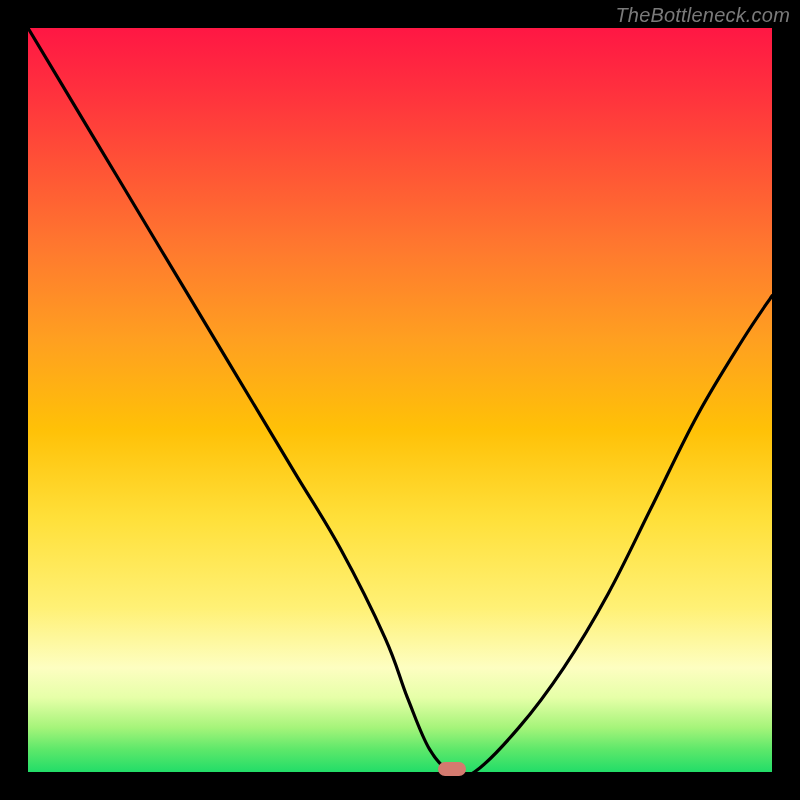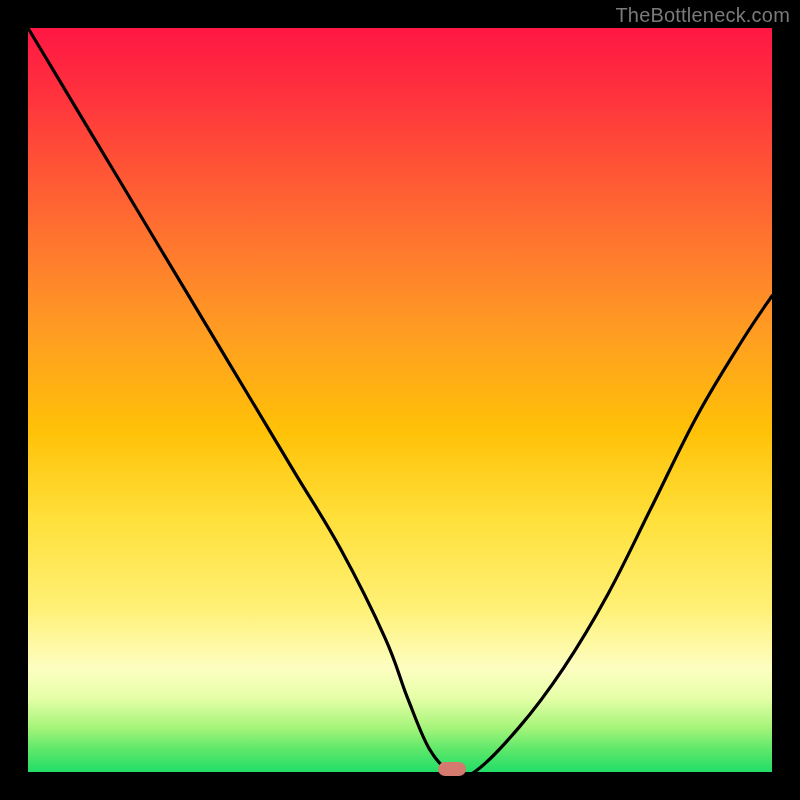--- a/index.html
+++ b/index.html
@@ -11,20 +11,21 @@
     overflow: hidden;
     font-family: Arial, Helvetica, sans-serif;
   }
   .frame {
     position: absolute;
     top: 0;
     left: 0;
     width: 800px;
     height: 771px;
     background: #000;
+    font-style: italic;
   }
   .plot {
     position: absolute;
     top: 28px;
     left: 28px;
     width: 744px;
     height: 744px;
     
     background: linear-gradient(to bottom,
       #ff1744 0%,

